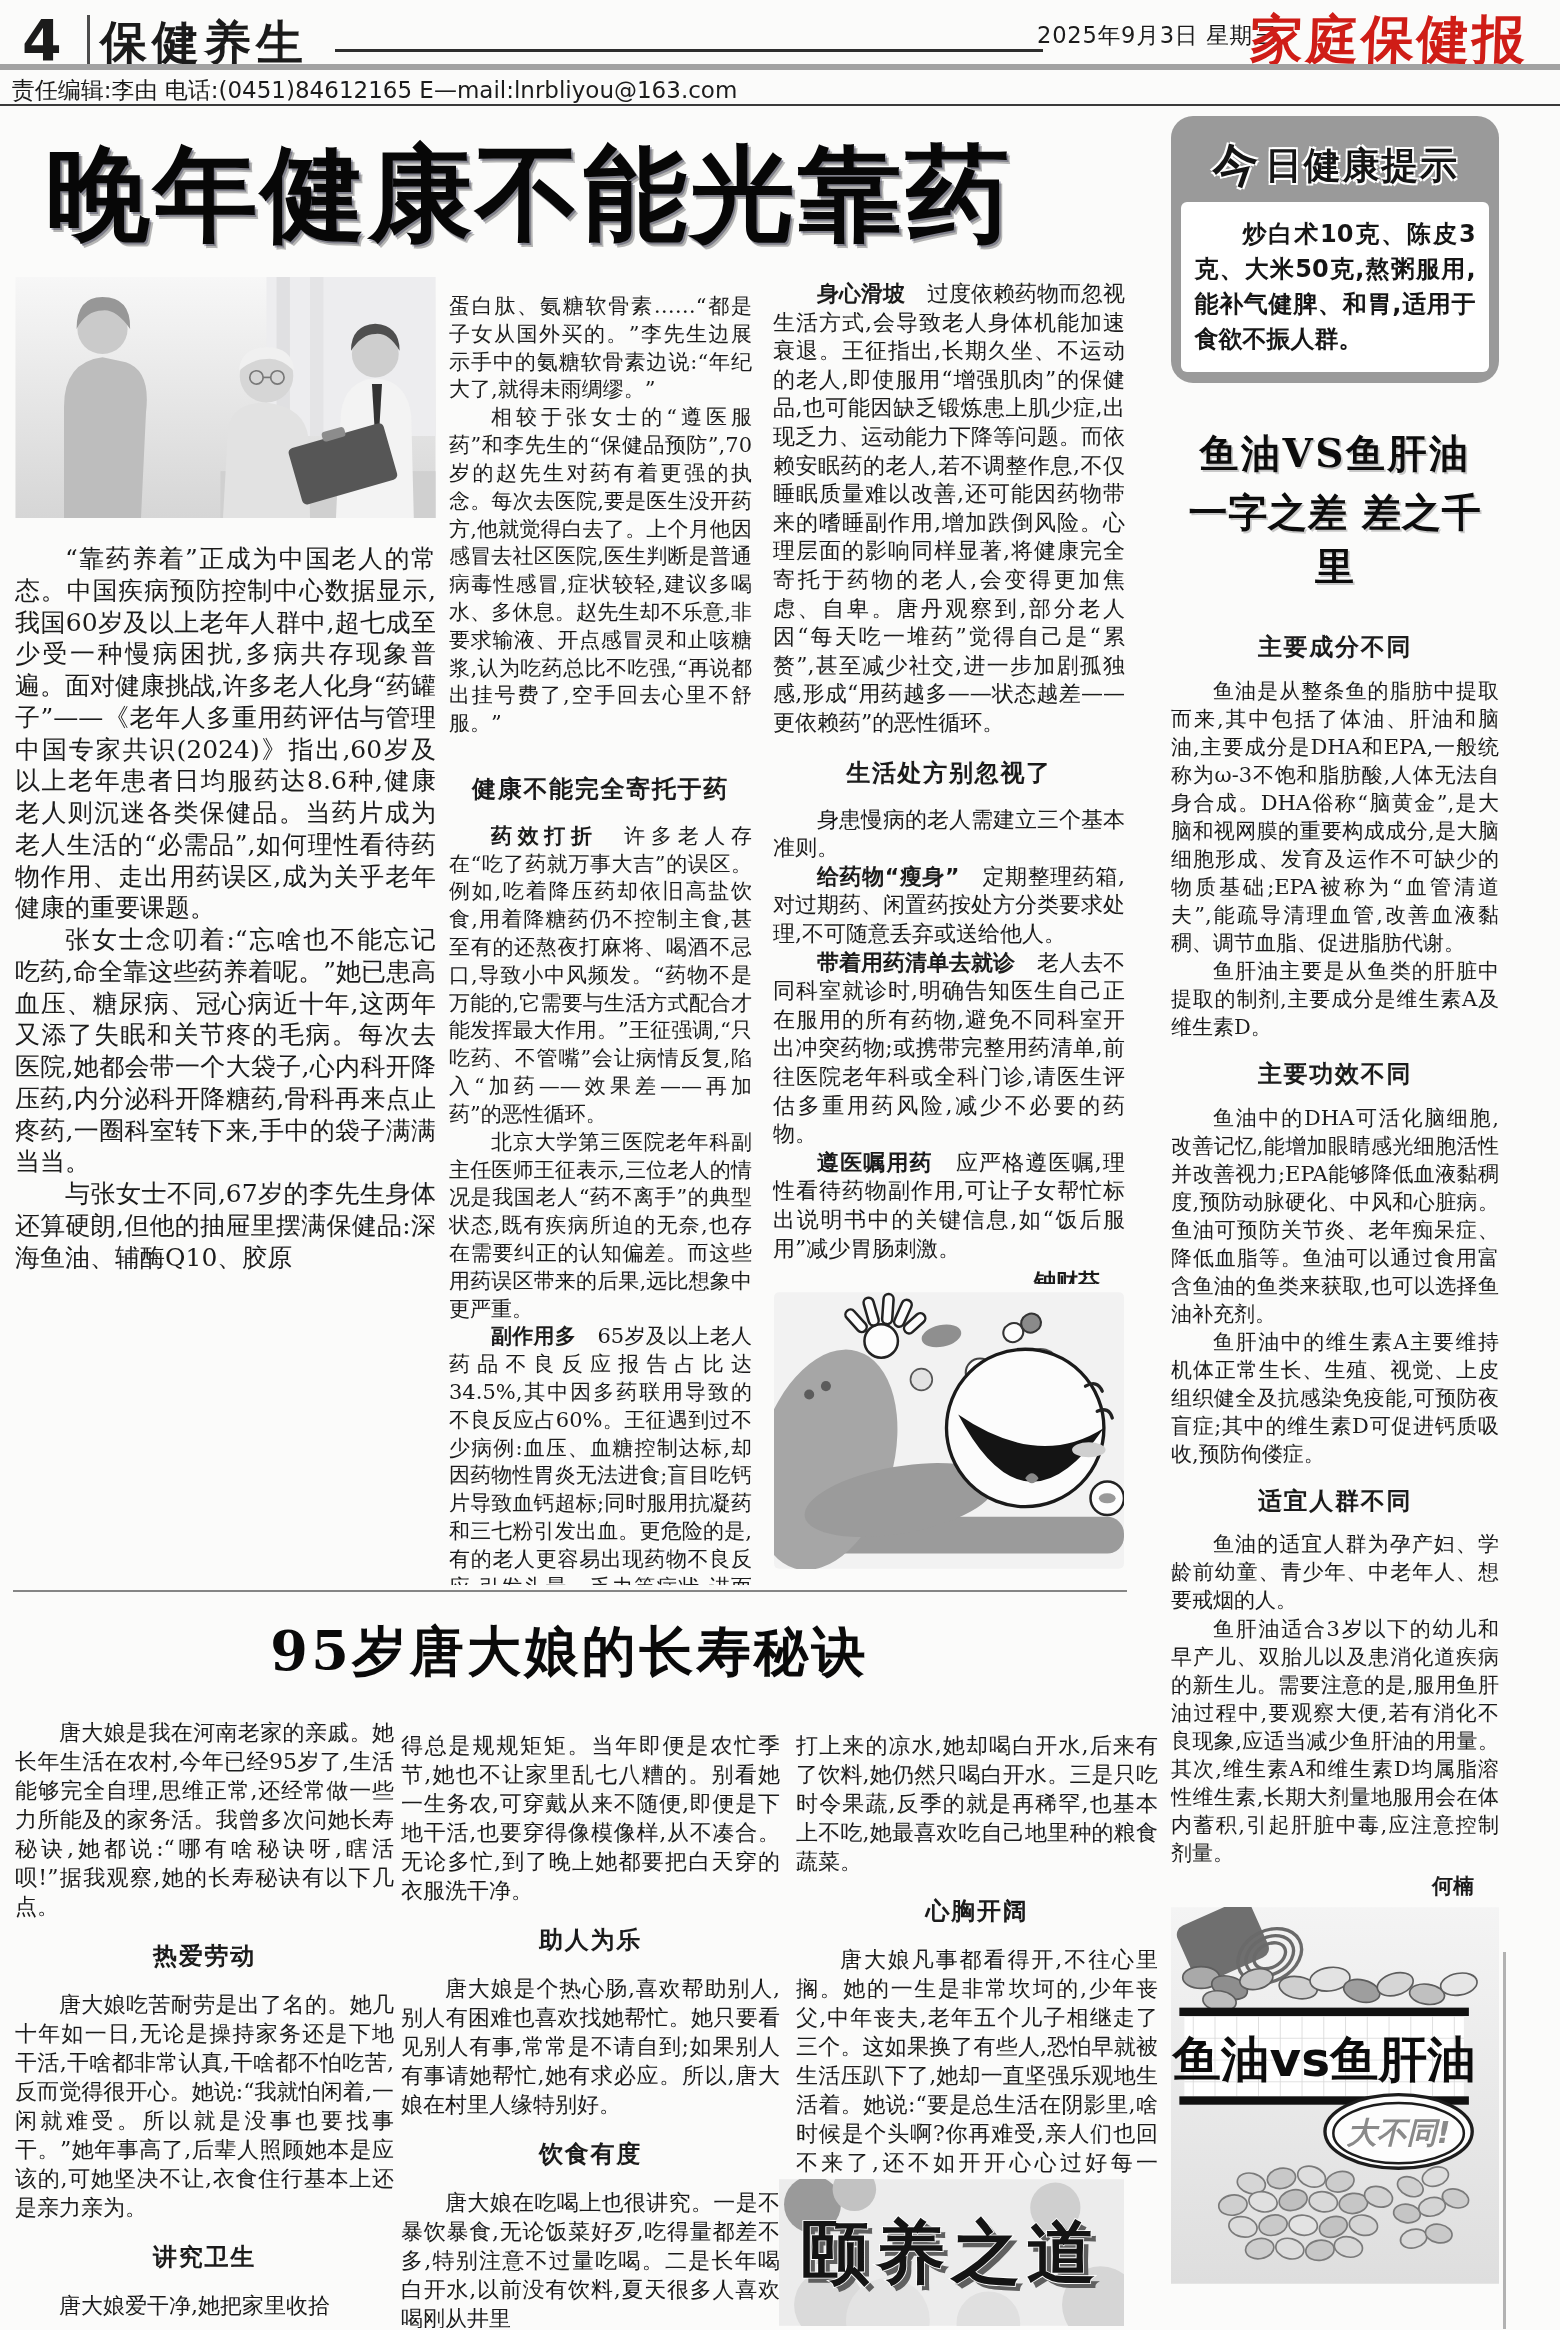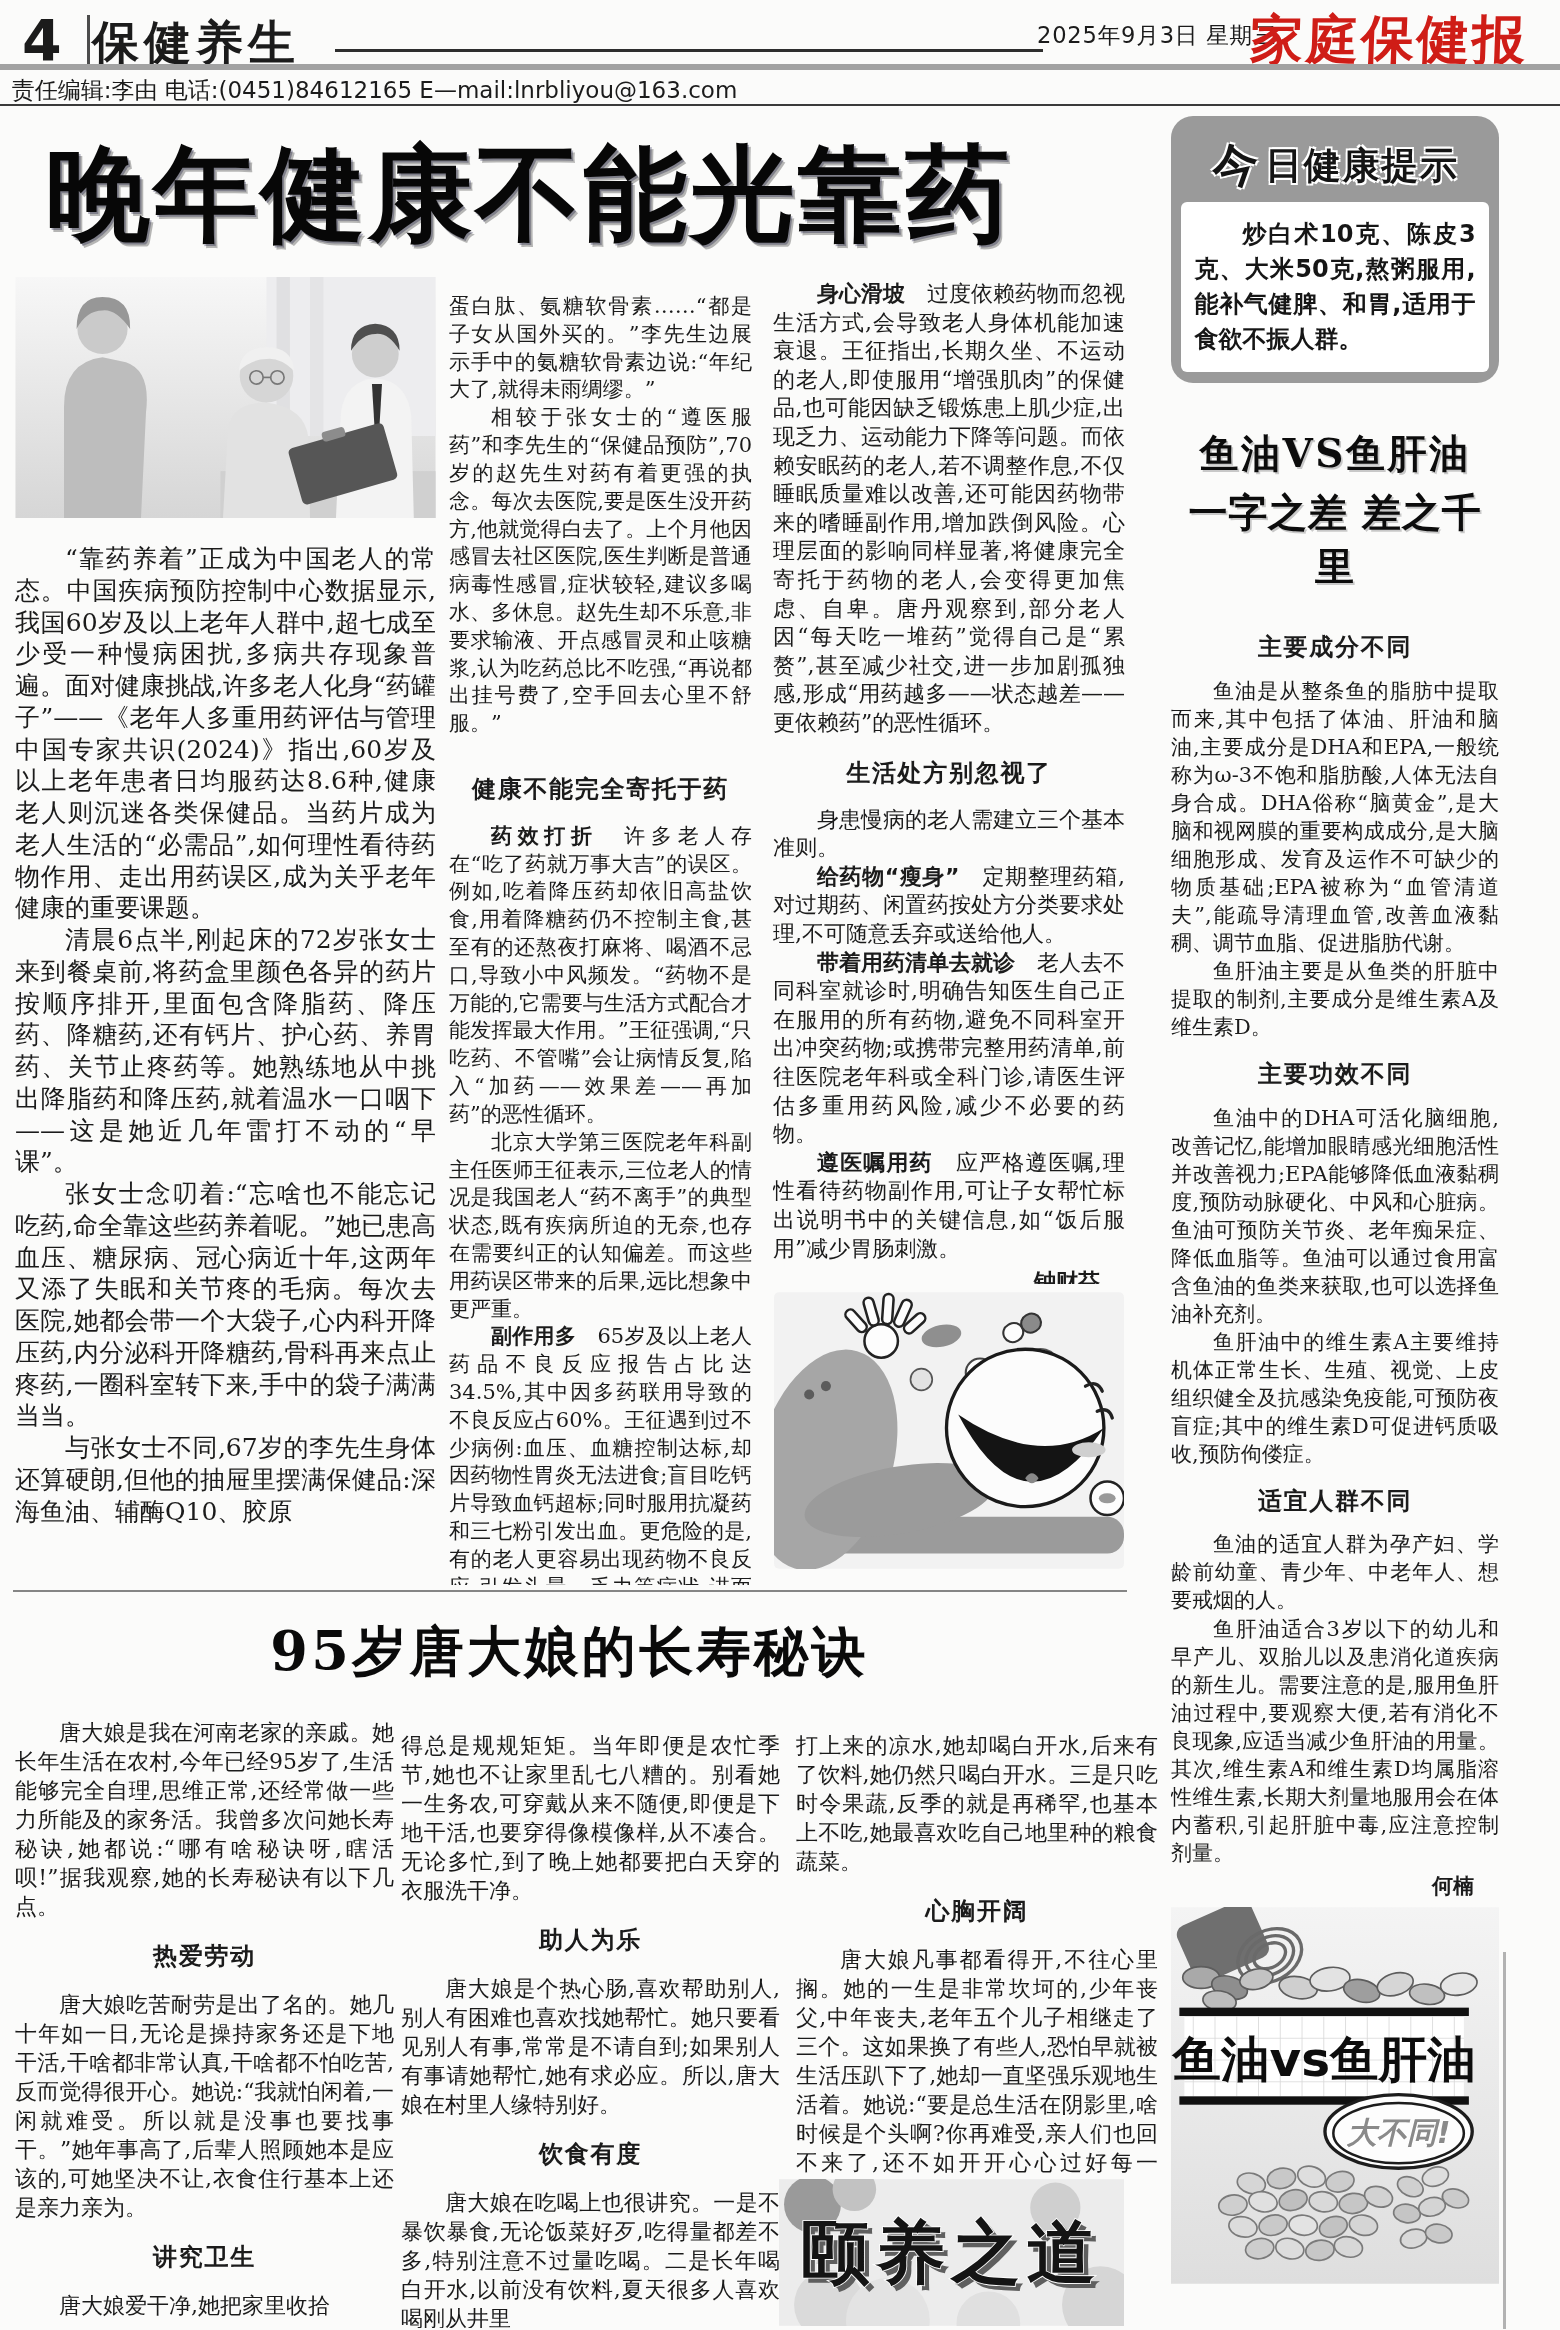--- a/index.html
+++ b/index.html
@@ -7,21 +7,21 @@
     position:relative; width:1560px; height:2330px;
     background:#fbfbfa; overflow:hidden;
     font-family:"DejaVu Serif","Liberation Serif",serif;
     color:#1b1b1b;
   }
   .abs { position:absolute; }
 
   
   #page-num { left:22px; top:8.4px; font-size:57px; font-weight:900; font-family:"DejaVu Sans",sans-serif; }
   #head-bar { left:87px; top:15px; width:2.5px; height:54px; background:#4c4c4c; }
-  #section-name { left:92px; top:11.7px; font-size:47px; font-weight:700; letter-spacing:5px; font-family:Liberation Sans, sans-serif; }
+  #section-name { left:100px; top:11.7px; font-size:47px; font-weight:700; letter-spacing:5px; font-family:Liberation Sans, sans-serif; }
   #head-line { left:335px; top:49px; width:708px; height:2.5px; background:#2e2e2e; }
   #pub-date { left:1037px; top:20px; font-size:22.6px; font-family:"DejaVu Sans",sans-serif; letter-spacing:0.8px; }
   #masthead { left:1250px; top:5px; font-size:53px; font-weight:900; letter-spacing:2.5px; font-family:"DejaVu Sans",sans-serif; transform:skewX(-2deg); }
   #thick-rule { left:0; top:64px; width:1560px; height:5.9px; background:#a2a2a2; }
   #credits { left:11.7px; top:75px; font-size:23px; font-family:"DejaVu Sans",sans-serif; }
   #credit-rule { left:0; top:104px; width:1560px; height:1.7px; background:#3a3a3a; }
 
   
   #main-title {
     left:46px; top:126px; width:1089px; text-align:left;
@@ -127,21 +127,20 @@
     <polygon points="426,128 438,128 435,178 429,178" fill="#333"></polygon>
     <g transform="rotate(-16 392 222)">
       <rect x="332" y="188" width="118" height="70" rx="6" fill="#565656"></rect>
       <rect x="376" y="180" width="28" height="12" rx="4" fill="#8c8c8c"></rect>
     </g>
   </g>
 </svg>
 
 <div class="abs col" id="main-col1">
     <p class="para">“靠药养着”正成为中国老人的常态。中国疾病预防控制中心数据显示,我国60岁及以上老年人群中,超七成至少受一种慢病困扰,多病共存现象普遍。面对健康挑战,许多老人化身“药罐子”——《老年人多重用药评估与管理中国专家共识(2024)》指出,60岁及以上老年患者日均服药达8.6种,健康老人则沉迷各类保健品。当药片成为老人生活的“必需品”,如何理性看待药物作用、走出用药误区,成为关乎老年健康的重要课题。</p>
-    <p class="para">清晨6点半,刚起床的72岁张女士来到餐桌前,将药盒里颜色各异的药片按顺序排开,里面包含降脂药、降压药、降糖药,还有钙片、护心药、养胃药、关节止疼药等。她熟练地从中挑出降脂药和降压药,就着温水一口咽下——这是她近几年雷打不动的“早课”。</p>
     <p class="para">张女士念叨着:“忘啥也不能忘记吃药,命全靠这些药养着呢。”她已患高血压、糖尿病、冠心病近十年,这两年又添了失眠和关节疼的毛病。每次去医院,她都会带一个大袋子,心内科开降压药,内分泌科开降糖药,骨科再来点止疼药,一圈科室转下来,手中的袋子满满当当。</p>
     <p class="para">与张女士不同,67岁的李先生身体还算硬朗,但他的抽屉里摆满保健品:深海鱼油、辅酶Q10、胶原</p>
   </div>
 <div class="abs col" id="main-col2">
     <p class="para noindent">蛋白肽、氨糖软骨素……“都是子女从国外买的。”李先生边展示手中的氨糖软骨素边说:“年纪大了,就得未雨绸缪。”</p>
     <p class="para">相较于张女士的“遵医服药”和李先生的“保健品预防”,70岁的赵先生对药有着更强的执念。每次去医院,要是医生没开药方,他就觉得白去了。上个月他因感冒去社区医院,医生判断是普通病毒性感冒,症状较轻,建议多喝水、多休息。赵先生却不乐意,非要求输液、开点感冒灵和止咳糖浆,认为吃药总比不吃强,“再说都出挂号费了,空手回去心里不舒服。”</p>
     <h3 class="col-head">健康不能完全寄托于药</h3>
     <p class="para"><strong class="lead">药效打折　</strong>许多老人存在“吃了药就万事大吉”的误区。例如,吃着降压药却依旧高盐饮食,用着降糖药仍不控制主食,甚至有的还熬夜打麻将、喝酒不忌口,导致小中风频发。“药物不是万能的,它需要与生活方式配合才能发挥最大作用。”王征强调,“只吃药、不管嘴”会让病情反复,陷入“加药——效果差——再加药”的恶性循环。</p>
     <p class="para">北京大学第三医院老年科副主任医师王征表示,三位老人的情况是我国老人“药不离手”的典型状态,既有疾病所迫的无奈,也存在需要纠正的认知偏差。而这些用药误区带来的后果,远比想象中更严重。</p>
     <p class="para"><strong class="lead">副作用多　</strong>65岁及以上老人药品不良反应报告占比达34.5%,其中因多药联用导致的不良反应占60%。王征遇到过不少病例:血压、血糖控制达标,却因药物性胃炎无法进食;盲目吃钙片导致血钙超标;同时服用抗凝药和三七粉引发出血。更危险的是,有的老人更容易出现药物不良反应,引发头晕、乏力等症状,进而认为“药效不够”,自行加药,形成恶性循环。</p>

